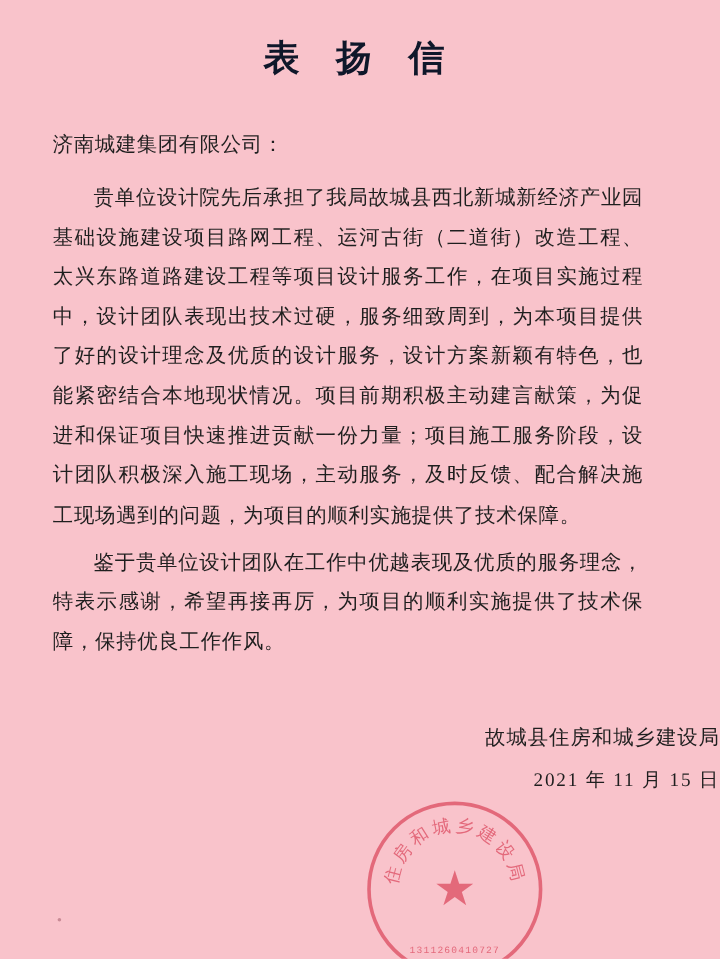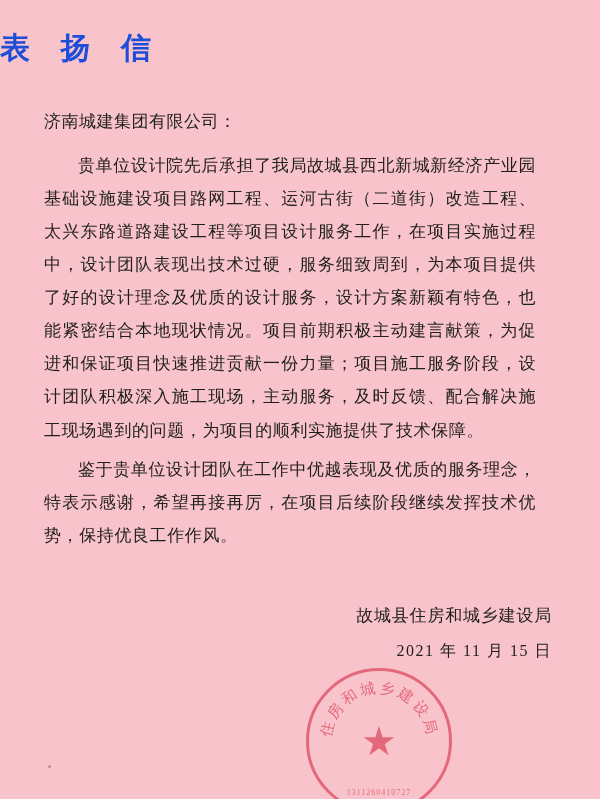--- a/index.html
+++ b/index.html
@@ -16,26 +16,27 @@
     position: relative;
   }
   .page {
     position: relative;
     width: 600px;
     height: 799px;
     box-sizing: border-box;
     padding: 0;
   }
   .title {
+    text-align: center;
     font-size: 30px;
     font-weight: bold;
     letter-spacing: 10px;
     margin-top: 28px;
     margin-bottom: 22px;
-    color: #1d4ed8;
+    color: #0f172a;
     font-family: "DejaVu Sans", "Liberation Sans", sans-serif;
   }
   .body-block {
     padding: 0 48px 0 44px;
     margin-top: 40px;
   }
   .salutation {
     font-size: 17px;
     line-height: 1.5;
     margin-bottom: 14px;
@@ -45,21 +46,20 @@
     font-size: 17px;
     line-height: 1.95;
     text-indent: 2em;
     text-align: justify;
     text-justify: inter-ideograph;
     letter-spacing: 0.6px;
     margin: 0 16px 6px 0;
   }
   .signature {
     margin-top: 46px;
-    padding-right: 48px;
     text-align: right;
     font-size: 17px;
     line-height: 2.1;
     letter-spacing: 0.8px;
     position: relative;
     z-index: 1;
   }
   .sign-date {
     font-size: 16px;
     letter-spacing: 1.5px;
@@ -98,21 +98,21 @@
   }
   .stamp-bottom {
     position: absolute;
     left: 0;
     right: 0;
     bottom: 14px;
     text-align: center;
     font-size: 8px;
     color: #d6324a;
     letter-spacing: 1px;
-    font-family: Liberation Serif, serif;
+    font-family: Liberation Mono, monospace;
   }
   .dot {
     position: absolute;
     left: 48px;
     top: 737px;
     width: 3px;
     height: 3px;
     background: #c98b96;
     border-radius: 50%;
   }
@@ -120,21 +120,21 @@
 </head>
 <body>
 
 <div class="page">
 
   <div class="title">表 扬 信</div>
 
   <div class="body-block">
     <div class="salutation">济南城建集团有限公司：</div>
     <p class="para">贵单位设计院先后承担了我局故城县西北新城新经济产业园基础设施建设项目路网工程、运河古街（二道街）改造工程、太兴东路道路建设工程等项目设计服务工作，在项目实施过程中，设计团队表现出技术过硬，服务细致周到，为本项目提供了好的设计理念及优质的设计服务，设计方案新颖有特色，也能紧密结合本地现状情况。项目前期积极主动建言献策，为促进和保证项目快速推进贡献一份力量；项目施工服务阶段，设计团队积极深入施工现场，主动服务，及时反馈、配合解决施工现场遇到的问题，为项目的顺利实施提供了技术保障。</p>
-    <p class="para">鉴于贵单位设计团队在工作中优越表现及优质的服务理念，特表示感谢，希望再接再厉，在项目后续阶段继续发挥技术优势，保持优良工作作风。</p>
+    <p class="para">鉴于贵单位设计团队在工作中优越表现及优质的服务理念，特表示感谢，希望再接再厉，为项目的顺利实施提供了技术保障，保持优良工作作风。</p>
   </div>
 
   <div class="signature">
     <div>故城县住房和城乡建设局</div>
     <div class="sign-date">2021 年 11 月 15 日</div>
   </div>
 
   <div class="stamp">
     <div class="stamp-inner"></div>
     <svg width="140" height="140" viewBox="0 0 140 140" aria-hidden="true">

